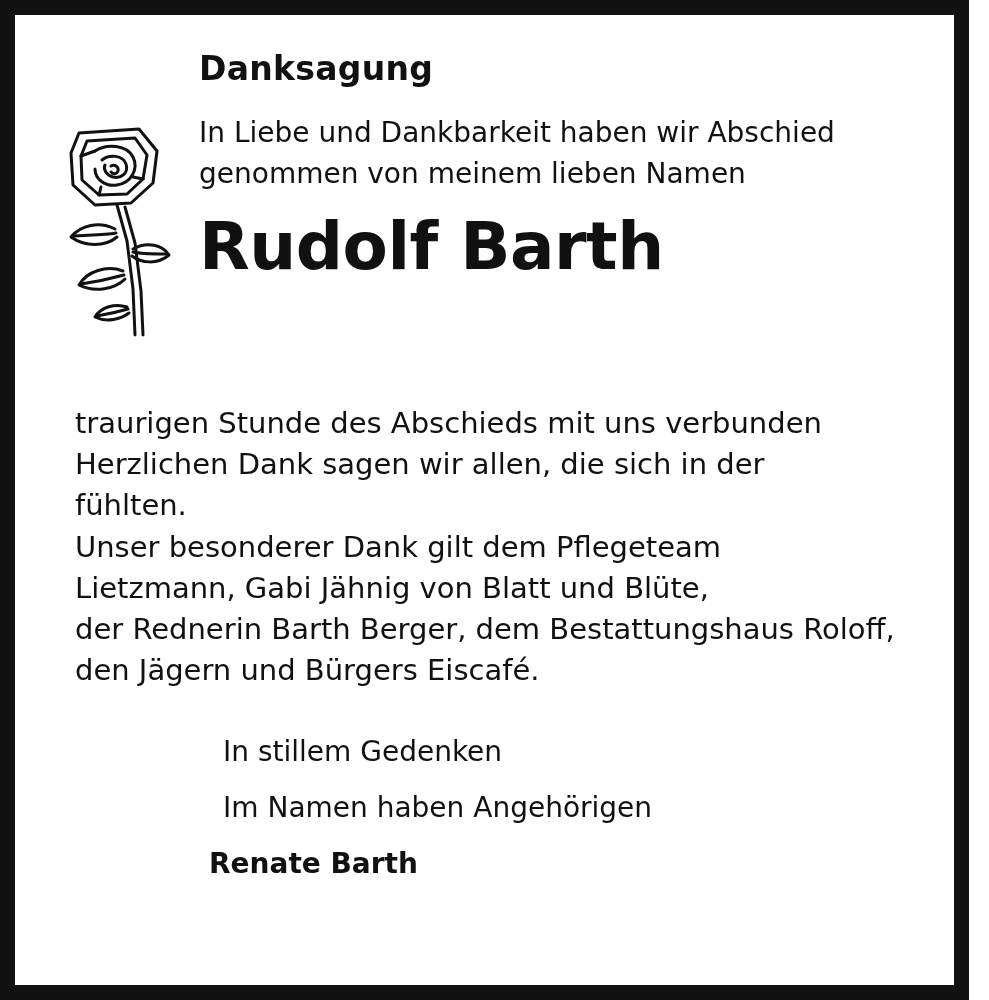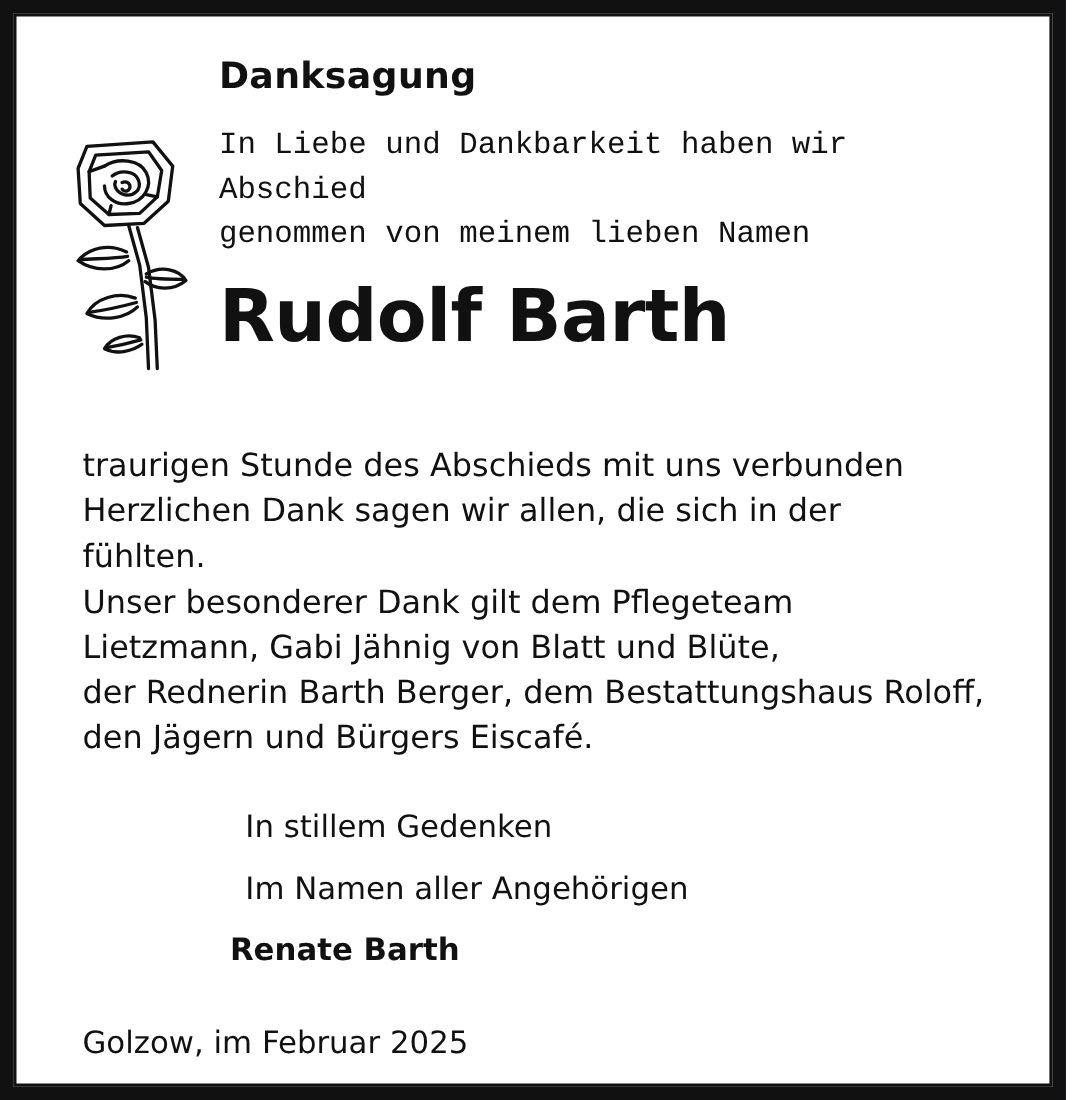--- a/index.html
+++ b/index.html
@@ -59,21 +59,20 @@
     font-weight: 700;
     letter-spacing: 0.3px;
     margin: 0 0 26px 0;
     line-height: 1.1;
   }
   .intro {
     font-size: 28px;
     line-height: 1.45;
     margin: 0;
     font-weight: 400;
-    font-family: Liberation Mono, monospace;
   }
 
   .name {
     font-size: 66px;
     font-weight: 700;
     letter-spacing: -0.5px;
     margin: 18px 0 0 0;
     line-height: 1.05;
     white-space: nowrap;
   }
@@ -170,20 +169,19 @@
       <p class="body-line">Herzlichen Dank sagen wir allen, die sich in der</p>
       <p class="body-line">fühlten.</p>
       <p class="body-line">Unser besonderer Dank gilt dem Pflegeteam</p>
       <p class="body-line">Lietzmann, Gabi Jähnig von Blatt und Blüte,</p>
       <p class="body-line">der Rednerin Barth Berger, dem Bestattungshaus Roloff,</p>
       <p class="body-line">den Jägern und Bürgers Eiscafé.</p>
     </div>
 
     <div class="closing-block">
       <p class="closing-line">In stillem Gedenken</p>
-      <p class="closing-line">Im Namen aller Angehörigen</p>
+      <p class="closing-line">Im Namen haben Angehörigen</p>
       <p class="closing-name">Renate Barth</p>
     </div>
 
-    <div class="footer">Golzow, im Februar 2025</div>
 
   </div>
 </div>
 
 </body></html>

